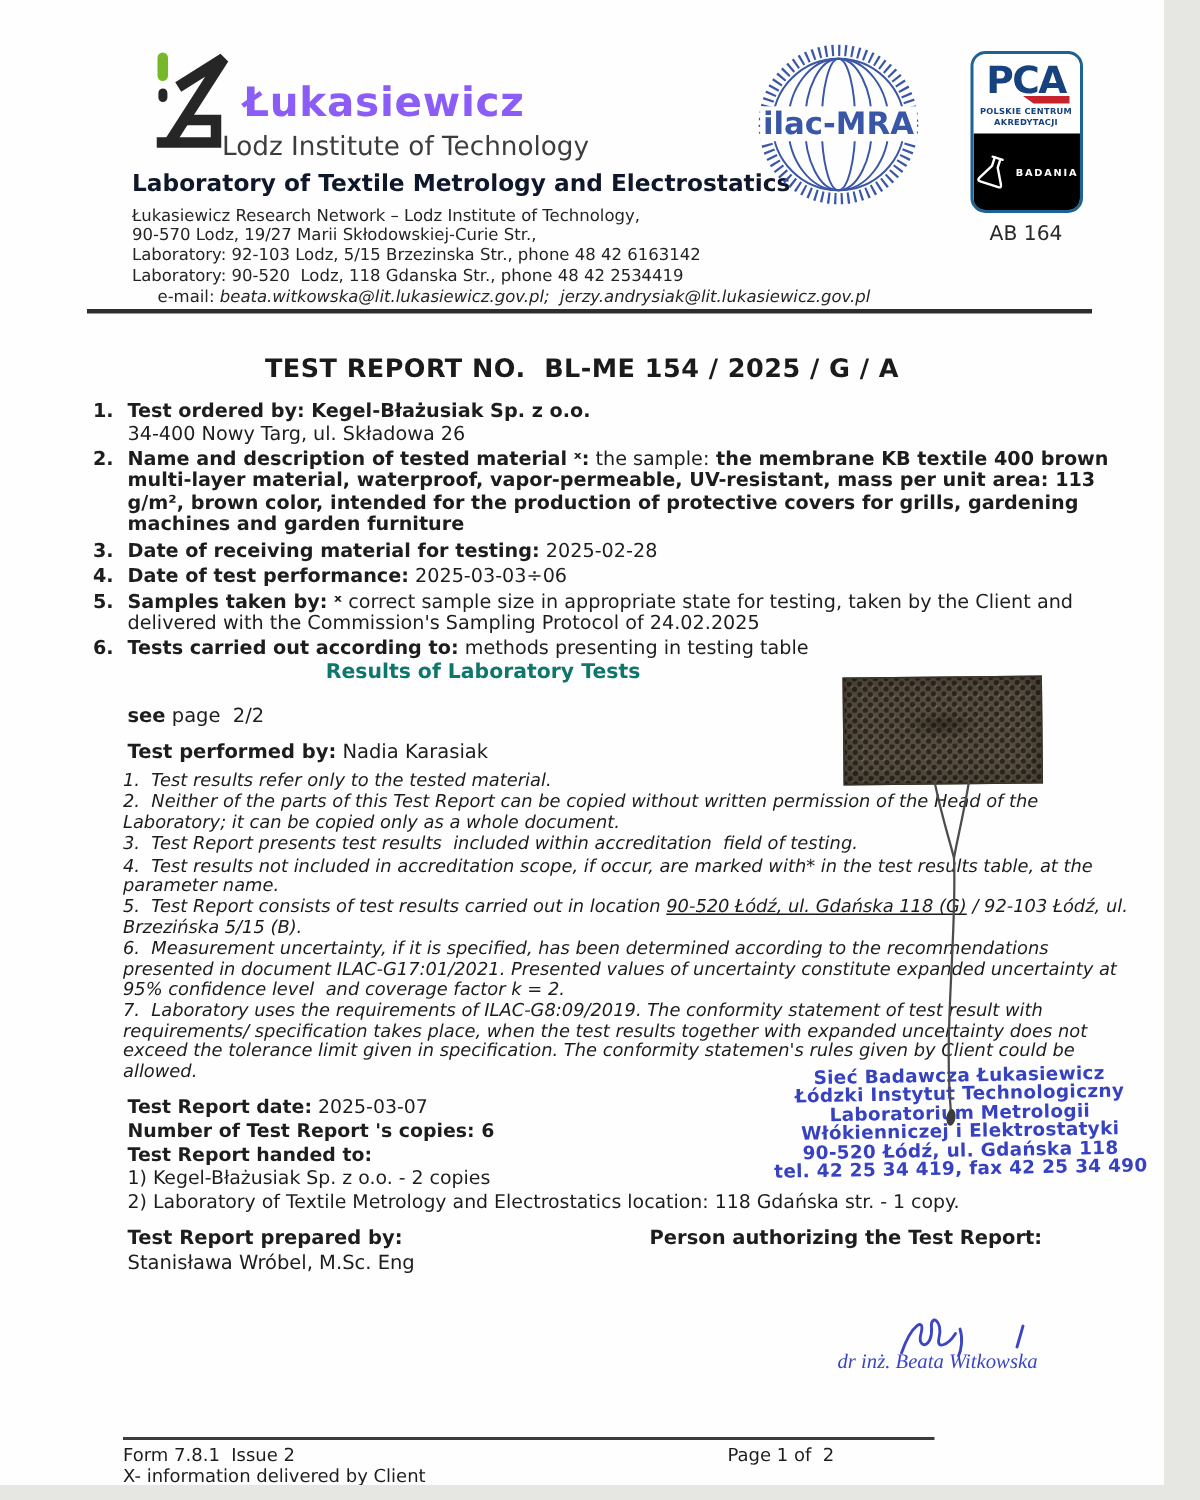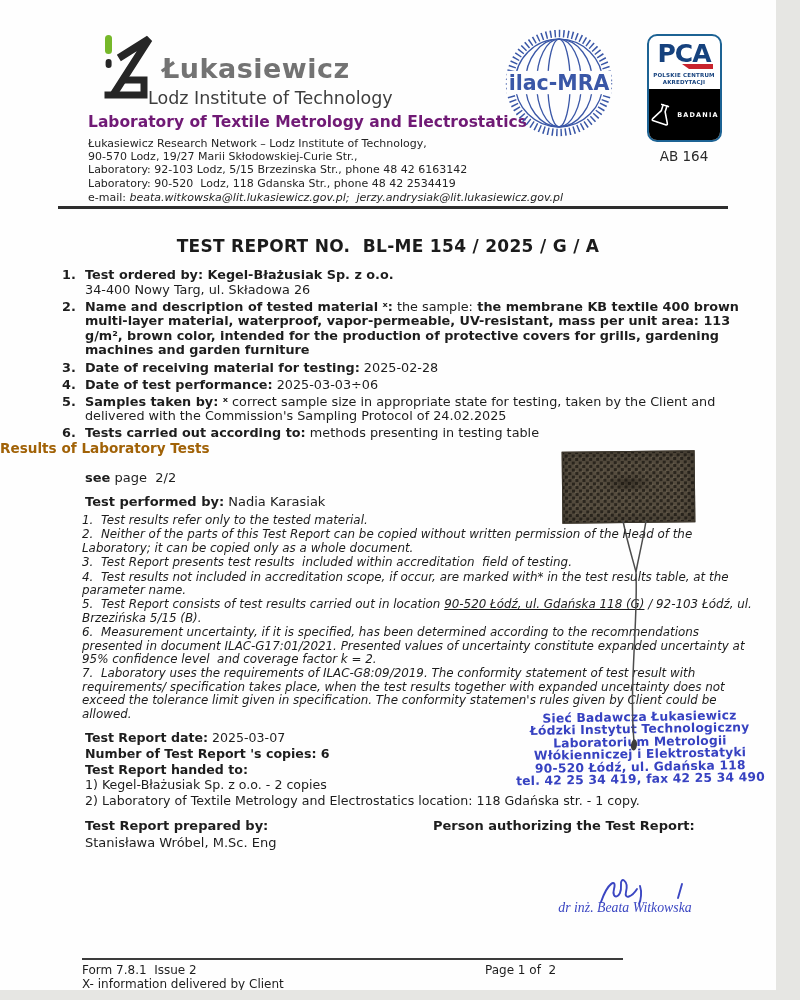--- a/index.html
+++ b/index.html
@@ -9,25 +9,25 @@
     font-family:"DejaVu Sans","Liberation Sans",sans-serif;
     color:#1d1d1d;
     -webkit-font-smoothing:antialiased;
   }
   .page{
     position:absolute;left:0;top:0;width:776px;height:990px;
     background:#fefefe;overflow:hidden;
   }
   
   .logo-mark{position:absolute;left:92px;top:33px;width:78px;height:76px;}
-  .brand-name{position:absolute;left:162px;top:53px;font-size:27px;font-weight:bold;color:#737373;letter-spacing:.5px;}
+  .brand-name{position:absolute;left:162px;top:53px;font-size:27px;font-weight:bold;color:#8b5cf6;letter-spacing:.5px;}
   .brand-sub{position:absolute;left:148px;top:88px;font-size:17.5px;color:#3d3d3d;}
-  .lab-title{position:absolute;left:88px;top:113px;font-size:15.5px;font-weight:bold;color:#701a75;}
+  .lab-title{position:absolute;left:88px;top:113px;font-size:15.5px;font-weight:bold;color:#0f172a;}
   .addr-block{position:absolute;left:88px;top:137px;font-size:11px;line-height:13.2px;color:#242424;}
-  .email-line{margin-top:1px;}
+  .email-line{margin-top:1px;margin-left:17px;}
   .email-line .em-val{font-style:italic;}
   .hr-top{position:absolute;left:58px;top:206px;width:670px;height:3px;background:#2e2e2e;}
 
   .ilac-logo{position:absolute;left:503px;top:27px;width:112px;height:112px;text-align:center;}
   .pca-wrap{position:absolute;left:644px;top:31px;width:80px;text-align:center;}
   .pca-badge{
     width:71px;height:104px;margin:3px auto;border:2.5px solid #1d6394;border-radius:10px;
     background:#fff;display:flex;flex-direction:column;align-items:center;overflow:hidden;
   }
   .pca-org{font-size:5.5px;font-weight:bold;color:#16427e;line-height:6.5px;letter-spacing:.2px;}
@@ -42,22 +42,22 @@
   .report-title{position:absolute;left:0;top:236px;width:776px;text-align:center;
     font-size:17px;font-weight:bold;letter-spacing:.3px;color:#1b1b1b;}
   .items{position:absolute;left:62px;top:268px;width:678px;font-size:12.8px;line-height:14.6px;}
   .item{display:flex;margin-bottom:2.5px;}
   .item .num{width:23px;flex:none;font-weight:bold;}
   .item .body{flex:1;}
   .b{font-weight:bold;}
   .item .sub{font-weight:normal;}
 
   
-  .results-heading{position:absolute;left:0;top:440px;width:644px;text-align:left;
-    font-size:13.6px;font-weight:bold;color:#a16207;}
+  .results-heading{position:absolute;left:0;top:440px;width:644px;text-align:center;
+    font-size:13.6px;font-weight:bold;color:#0f766e;}
   .see-line{position:absolute;left:85px;top:470px;font-size:13px;}
   .performed-line{position:absolute;left:85px;top:494px;font-size:13px;}
 
   
   .fabric{
     position:absolute;left:562px;top:451px;width:131px;height:70px;
     background-color:#564d3f;
     background-image:
       radial-gradient(circle, #2b261e 1.5px, transparent 2px),
       radial-gradient(circle, #2b261e 1.5px, transparent 2px),

